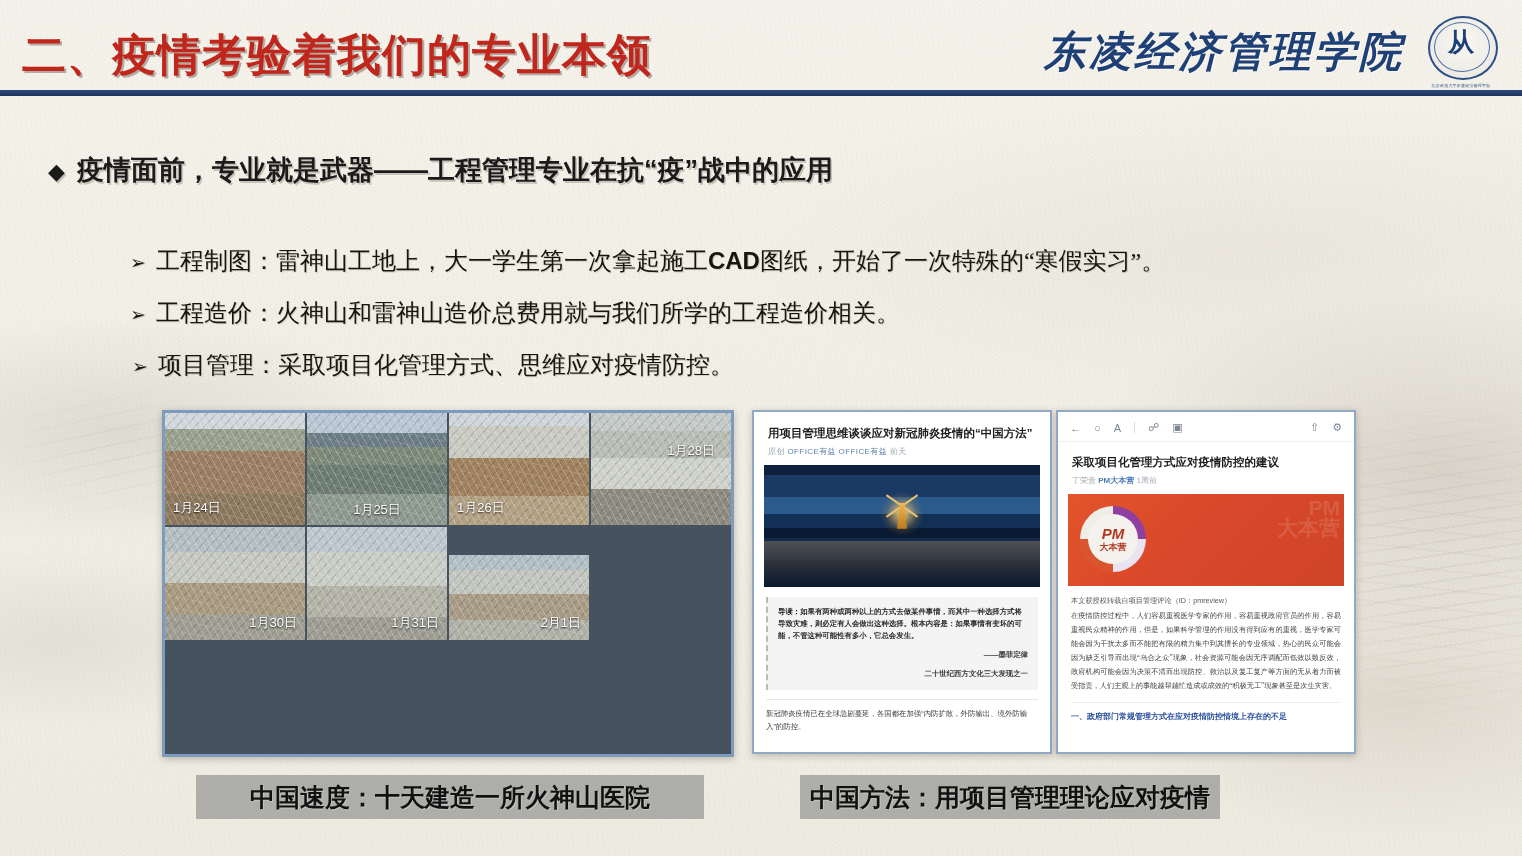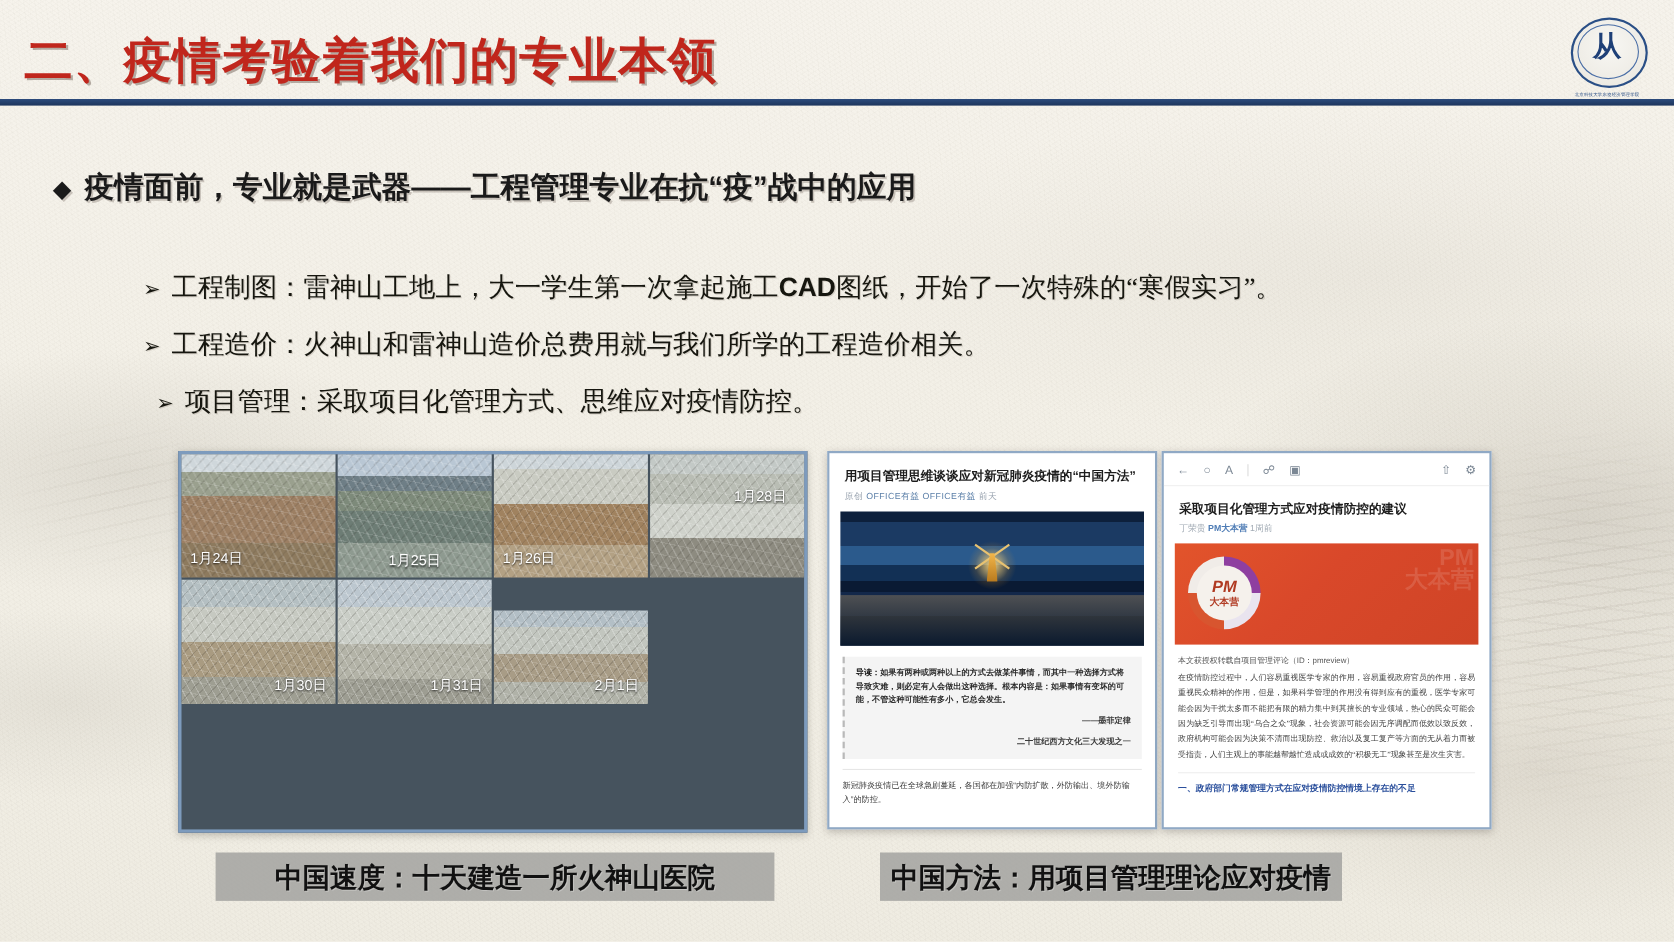--- a/index.html
+++ b/index.html
@@ -91,21 +91,21 @@
   .lead .dia{margin-right:12px;font-size:22px;}
   .sub{
     position:absolute;font-size:24px;color:#16160f;white-space:nowrap;
     font-family:"Liberation Serif","DejaVu Serif",serif;
     text-shadow:1px 1px 0 rgba(140,130,120,.28);
   }
   .sub .arw{display:inline-block;margin-right:10px;font-size:19px;}
   .sub b{font-family:"Liberation Sans",sans-serif;font-weight:bold;}
   #s1{left:130px;top:245px;}
   #s2{left:130px;top:297px;}
-  #s3{left:142px;top:349px;}
+  #s3{left:132px;top:349px;}
 
   
   .photos{
     position:absolute;left:162px;top:410px;width:566px;height:341px;
     border:3px solid #7d9bbd;background:#46535e;
     display:grid;grid-template-columns:repeat(4,1fr);grid-template-rows:repeat(3,1fr);
     gap:2px;box-shadow:0 2px 7px rgba(60,55,45,.3);
   }
   .cell{position:relative;overflow:hidden;}
   .cell .date{
@@ -257,20 +257,21 @@
 </style>
 </head>
 <body>
 
 <div class="slide">
   <div class="grain"></div>
   <div class="ink-left"></div>
   <div class="ink-right"></div>
 
   <div class="title">二、疫情考验着我们的专业本领</div>
+  <div class="brand">东凌经济管理学院</div>
   <div class="logo">
     <div class="ring"></div>
     <div class="ring2"></div>
     <div class="mm">从</div>
     <div class="ltxt">北京科技大学东凌经济管理学院</div>
   </div>
   <div class="hr"></div>
 
   <div class="lead">
     <span class="dia">◆</span><span>疫情面前，专业就是武器——工程管理专业在抗“疫”战中的应用</span>

